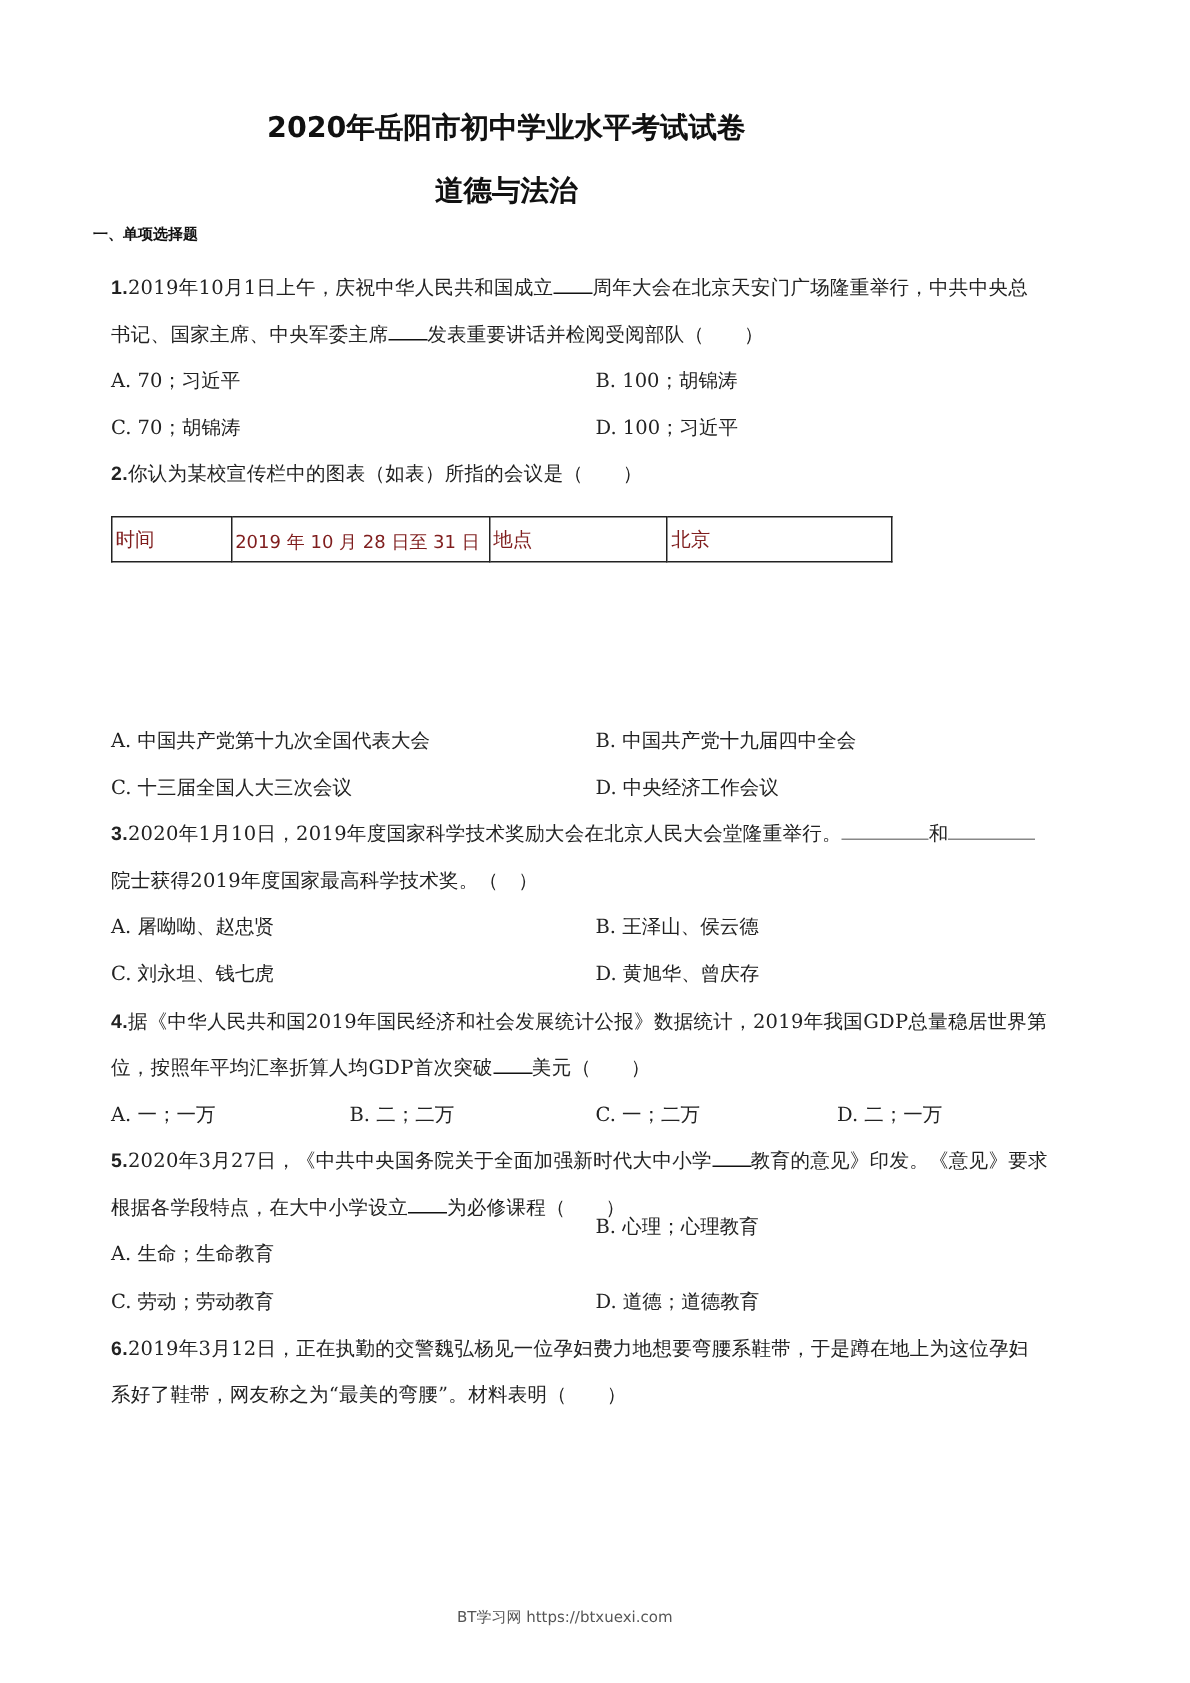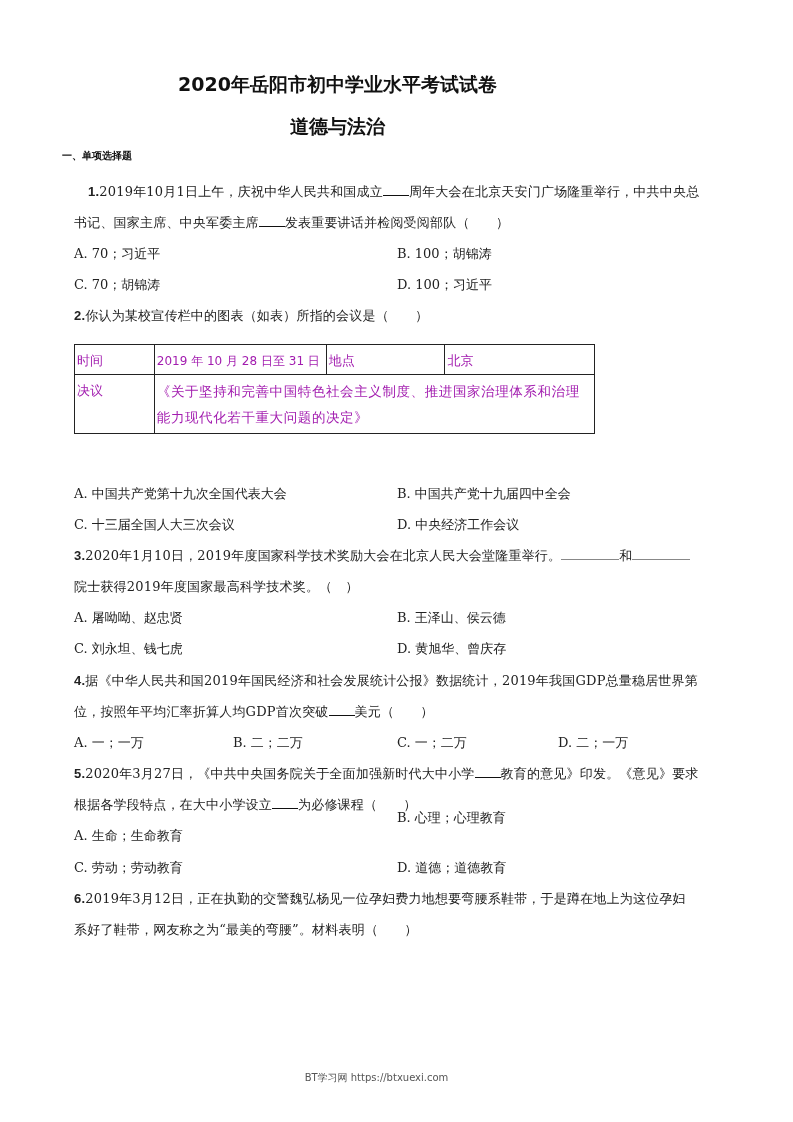--- a/index.html
+++ b/index.html
@@ -20,40 +20,40 @@
   }
   .line { font-size: 13px; letter-spacing: 0.2px; color: #222; }
   .qnum { font-family: "Liberation Sans", sans-serif; font-weight: bold; }
   .blank { display: inline-block; border-bottom: 1px solid #111; height: 12px; vertical-align: baseline; }
   .blank.s { width: 26px; }
   .blank.l { width: 58px; border-bottom-color: #888; }
   .opt { font-size: 13px; color: #222; }
   table.info {
     position: absolute; left: 74px; top: 344px; width: 521px;
     border-collapse: collapse; font-family: "DejaVu Sans", "Liberation Sans", sans-serif;
-    font-size: 13px; color: #a21caf;
+    font-size: 13px; color: #7f1d1d;
   }
   table.info td {
     border: 1px solid #222; vertical-align: top; padding: 3px 2px 0 2px;
     line-height: 26px;
   }
   .footer {
     left: 0; width: 753px; text-align: center; top: 1071px;
     font-family: "DejaVu Sans", "Liberation Sans", sans-serif;
     font-size: 10px; color: #555;
   }
 </style>
 </head>
 <body>
 
 <div class="abs title" style="top:72px;">2020年岳阳市初中学业水平考试试卷</div>
 <div class="abs title" style="top:114px;">道德与法治</div>
 <div class="abs section" style="left:62px; top:149px;">一、单项选择题</div>
 
-<div class="abs line" style="left:88px; top:183px;">
+<div class="abs line" style="left:74px; top:183px;">
   <span class="qnum">1.</span><span>2019年10月1日上午，庆祝中华人民共和国成立</span><span class="blank s"></span><span>周年大会在北京天安门广场隆重举行，中共中央总</span>
 </div>
 <div class="abs line" style="left:74px; top:214px;">
   <span>书记、国家主席、中央军委主席</span><span class="blank s"></span><span>发表重要讲话并检阅受阅部队（　　）</span>
 </div>
 <div class="abs opt" style="left:74px; top:245px;">A. 70；习近平</div>
 <div class="abs opt" style="left:397px; top:245px;">B. 100；胡锦涛</div>
 <div class="abs opt" style="left:74px; top:276px;">C. 70；胡锦涛</div>
 <div class="abs opt" style="left:397px; top:276px;">D. 100；习近平</div>
 
@@ -67,24 +67,20 @@
       <col style="width:172px">
       <col style="width:119px">
       <col style="width:150px">
     </colgroup>
   <tbody>
       <tr style="height:28px;">
     <td>时间</td>
     <td style="font-size:12px; white-space:nowrap;">2019 年 10 月 28 日至 31 日</td>
     <td>地点</td>
     <td>北京</td>
-  </tr>
-  <tr style="height:59px;">
-    <td>决议</td>
-    <td colspan="3" style="font-size:13.5px; letter-spacing:0.6px;">《关于坚持和完善中国特色社会主义制度、推进国家治理体系和治理能力现代化若干重大问题的决定》</td>
   </tr>
 </tbody>
   </table>
 
 <div class="abs opt" style="left:74px; top:485px;">A.  中国共产党第十九次全国代表大会</div>
 <div class="abs opt" style="left:397px; top:485px;">B.  中国共产党十九届四中全会</div>
 <div class="abs opt" style="left:74px; top:516px;">C.  十三届全国人大三次会议</div>
 <div class="abs opt" style="left:397px; top:516px;">D.  中央经济工作会议</div>
 
 <div class="abs line" style="left:74px; top:547px;">

